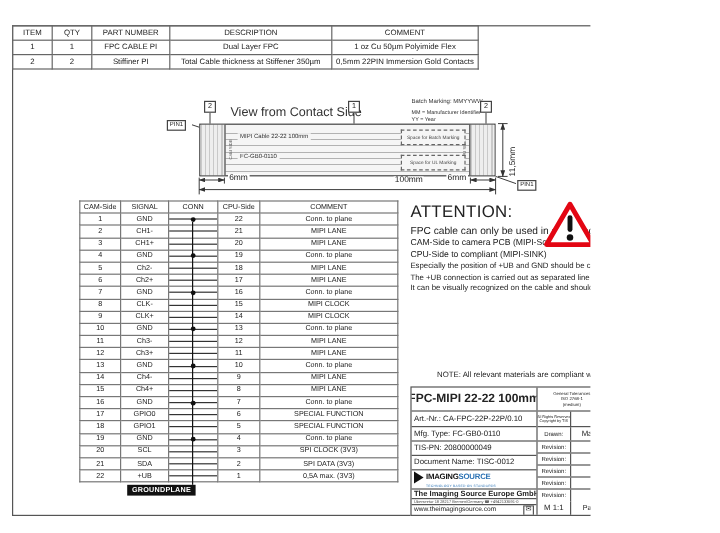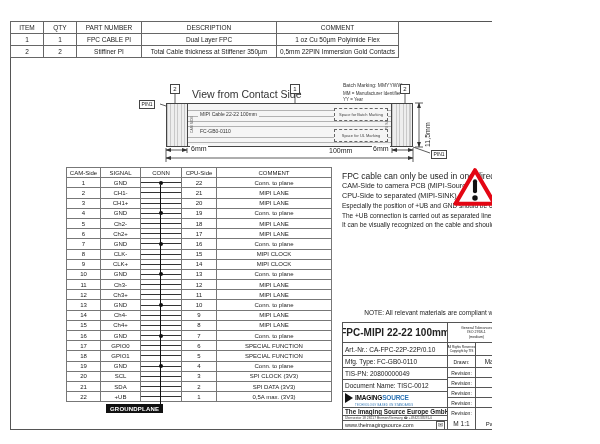--- a/index.html
+++ b/index.html
@@ -373,23 +373,24 @@
           <td class="conn"></td>
           <td>1</td>
           <td>0,5A max. (3V3)</td>
         </tr>
       </tbody>
   </table>
   <div class="abs busline"></div>
   <div class="abs gndplane">GROUNDPLANE</div>
 
   <div class="abs attn">
+    <div class="attn-title">ATTENTION:</div>
     <div class="attn-l1">FPC cable can only be used in one direction!</div>
     <div class="attn-l23">CAM-Side to camera PCB (MIPI-Source)</div>
-    <div class="attn-l23">CPU-Side to separated (MIPI-SINK)</div>
+    <div class="attn-l23">CPU-Side to compliant (MIPI-SINK)</div>
     <div class="attn-l456">Especially the position of +UB and GND should be checked befor connection.</div>
     <div class="attn-l456">The +UB connection is carried out as separated line on TOP and BOTTOM of the FPC.</div>
     <div class="attn-l456">It can be visually recognized on the cable and should be checked carefully.</div>
   </div>
 
   <svg class="abs warn" width="46" height="40" viewBox="0 0 100 88">
     <path d="M50 7 L93 81 L7 81 Z" fill="#fff" stroke="#e30613" stroke-width="9" stroke-linejoin="round"></path>
     <rect x="45.5" y="27" width="9" height="31" rx="4.5" fill="#111"></rect>
     <circle cx="50" cy="68" r="6" fill="#111"></circle>
   </svg>

